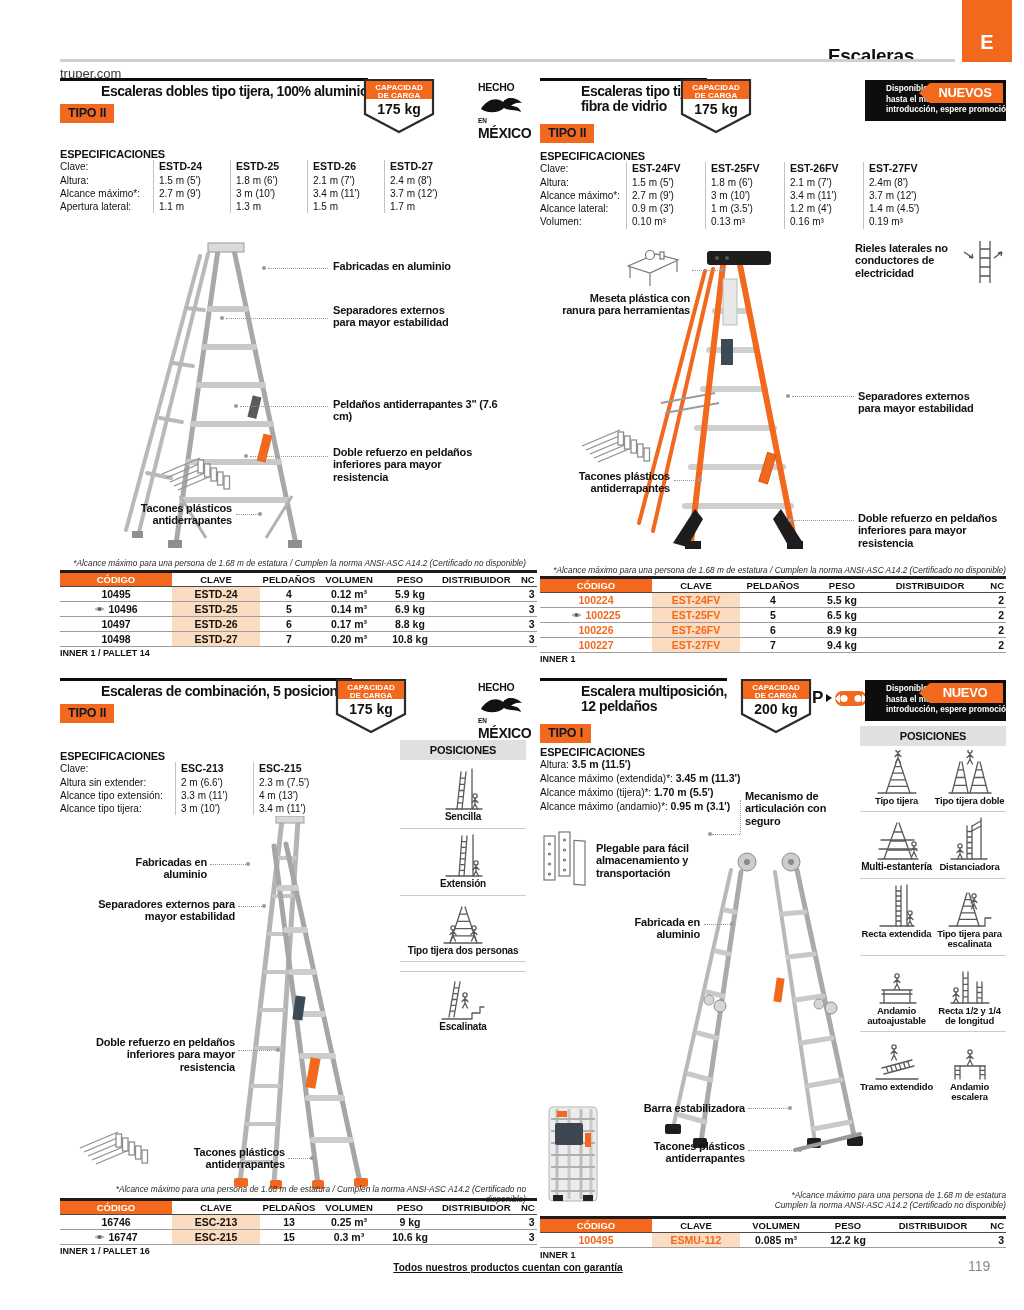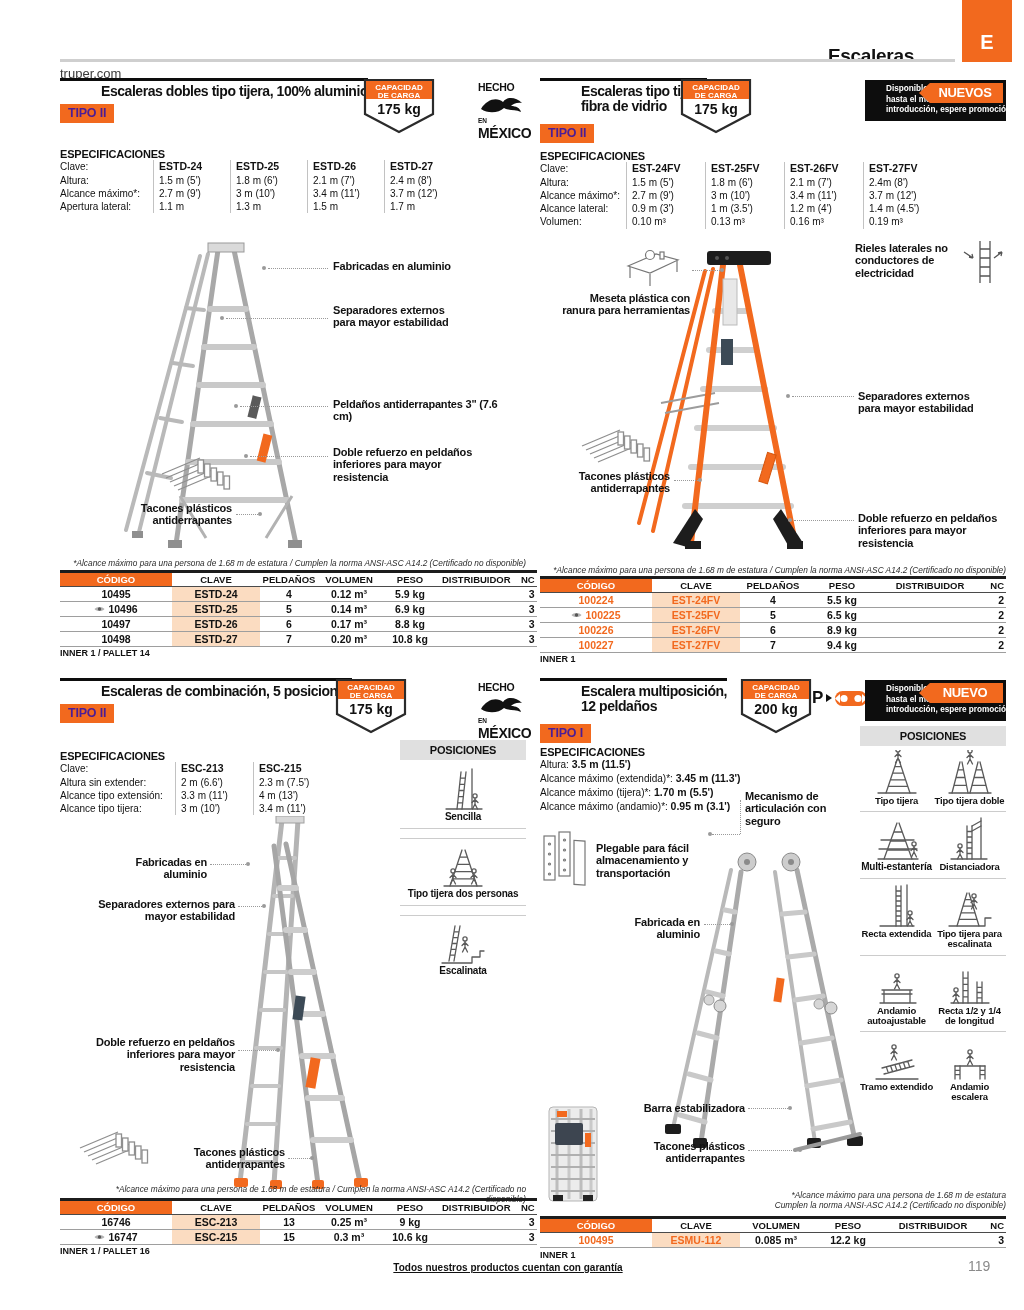--- a/index.html
+++ b/index.html
@@ -9,21 +9,21 @@
 .abs{position:absolute;}
 .quad{position:absolute;width:466px;}
 
 .site{font-size:13px;color:#3c3c3c;}
 .cat-title{font-weight:bold;font-size:19px;letter-spacing:-0.3px;margin-top:12px;}
 .tab-e{background:var(--orange);color:#fff;font-weight:bold;font-size:20px;display:flex;align-items:flex-end;justify-content:center;padding-bottom:8px;box-sizing:border-box;}
 .hrule{background:#cfcfcf;height:3px;}
 
 .sec-title{display:inline-block;border-top:3px solid #0d0d0d;padding-top:3px;font-weight:bold;font-size:14px;letter-spacing:-0.45px;line-height:1.1;white-space:nowrap;}
 .sec-title span{display:block;margin-left:41px;}
-.tipo-badge{display:inline-block;background:var(--orange);color:#4c1d95;font-weight:bold;font-size:12.5px;padding:2px 8px 3px;letter-spacing:-0.2px;}
+.tipo-badge{display:inline-block;background:var(--orange);color:#0f172a;font-weight:bold;font-size:12.5px;padding:2px 8px 3px;letter-spacing:-0.2px;}
 
 .cap-badge{width:72px;height:56px;}
 
 .hecho{width:50px;font-weight:bold;line-height:1;}
 .hecho .h1{font-size:10.5px;letter-spacing:-0.3px;}
 .hecho .h2{font-size:6.5px;display:block;}
 .hecho .h3{font-size:14px;letter-spacing:-0.3px;}
 
 .promo{width:141px;height:41px;background:#0d0d0d;color:#fff;box-sizing:border-box;padding:4px 21px;line-height:1.3;}
 .promo .pl{display:block;font-size:8.2px;font-weight:bold;white-space:nowrap;}
@@ -568,20 +568,31 @@
             <svg width="46" height="46" viewBox="0 0 46 46" fill="none" stroke="#5a5a5a" stroke-width="1.3" stroke-linecap="round" stroke-linejoin="round">
               <path d="M32 3 V43 M6 43 H42"></path>
               <path d="M21 6 L17 43 M26 6 L22 43 M20.3 12.2 L25.3 12.2 M19.7 18.3 L24.7 18.3 M19.0 24.5 L24.0 24.5 M18.3 30.7 L23.3 30.7 M17.7 36.8 L22.7 36.8"></path>
               <circle cx="35" cy="30" r="2.1"></circle>
               <path d="M35 32 V38 M35 38 L32.5 43 M35 38 L37.5 43 M35 33.5 L32 36.5 M35 33.5 L38 36.5"></path>
             </svg>
           </div>
           <div class="pos-label">Sencilla</div>
         </div>
         <div class="pos-div"></div>
+        <div class="pos-item">
+          <div style="display: flex; justify-content: center;">
+            <svg width="46" height="46" viewBox="0 0 46 46" fill="none" stroke="#5a5a5a" stroke-width="1.3" stroke-linecap="round" stroke-linejoin="round">
+              <path d="M33 2 V43 M6 43 H42"></path>
+              <path d="M22 3 L19 43 M27 3 L24 43 M21.6 8.7 L26.6 8.7 M21.1 14.4 L26.1 14.4 M20.7 20.1 L25.7 20.1 M20.3 25.9 L25.3 25.9 M19.9 31.6 L24.9 31.6 M19.4 37.3 L24.4 37.3"></path>
+              <circle cx="36" cy="30" r="2.1"></circle>
+              <path d="M36 32 V38 M36 38 L33.5 43 M36 38 L38.5 43 M36 33.5 L33 36.5 M36 33.5 L39 36.5"></path>
+            </svg>
+          </div>
+          <div class="pos-label">Extensión</div>
+        </div>
         <div class="pos-div"></div>
         <div class="pos-item">
           <div style="display: flex; justify-content: center;">
             <svg width="46" height="46" viewBox="0 0 46 46" fill="none" stroke="#5a5a5a" stroke-width="1.3" stroke-linecap="round" stroke-linejoin="round">
               <path d="M4 43 H42"></path>
               <path d="M22 7 L10 43 M25 7 L37 43 M19.6 14.2 L27.4 14.2 M17.2 21.4 L29.8 21.4 M14.8 28.6 L32.2 28.6 M12.4 35.8 L34.6 35.8"></path>
               <circle cx="13" cy="28" r="2.1"></circle>
               <path d="M13 30 V36 M13 36 L10.5 41 M13 36 L15.5 41 M13 31.5 L10 34.5 M13 31.5 L16 34.5"></path>
               <circle cx="34" cy="28" r="2.1"></circle>
               <path d="M34 30 V36 M34 36 L31.5 41 M34 36 L36.5 41 M34 31.5 L31 34.5 M34 31.5 L37 34.5"></path>

